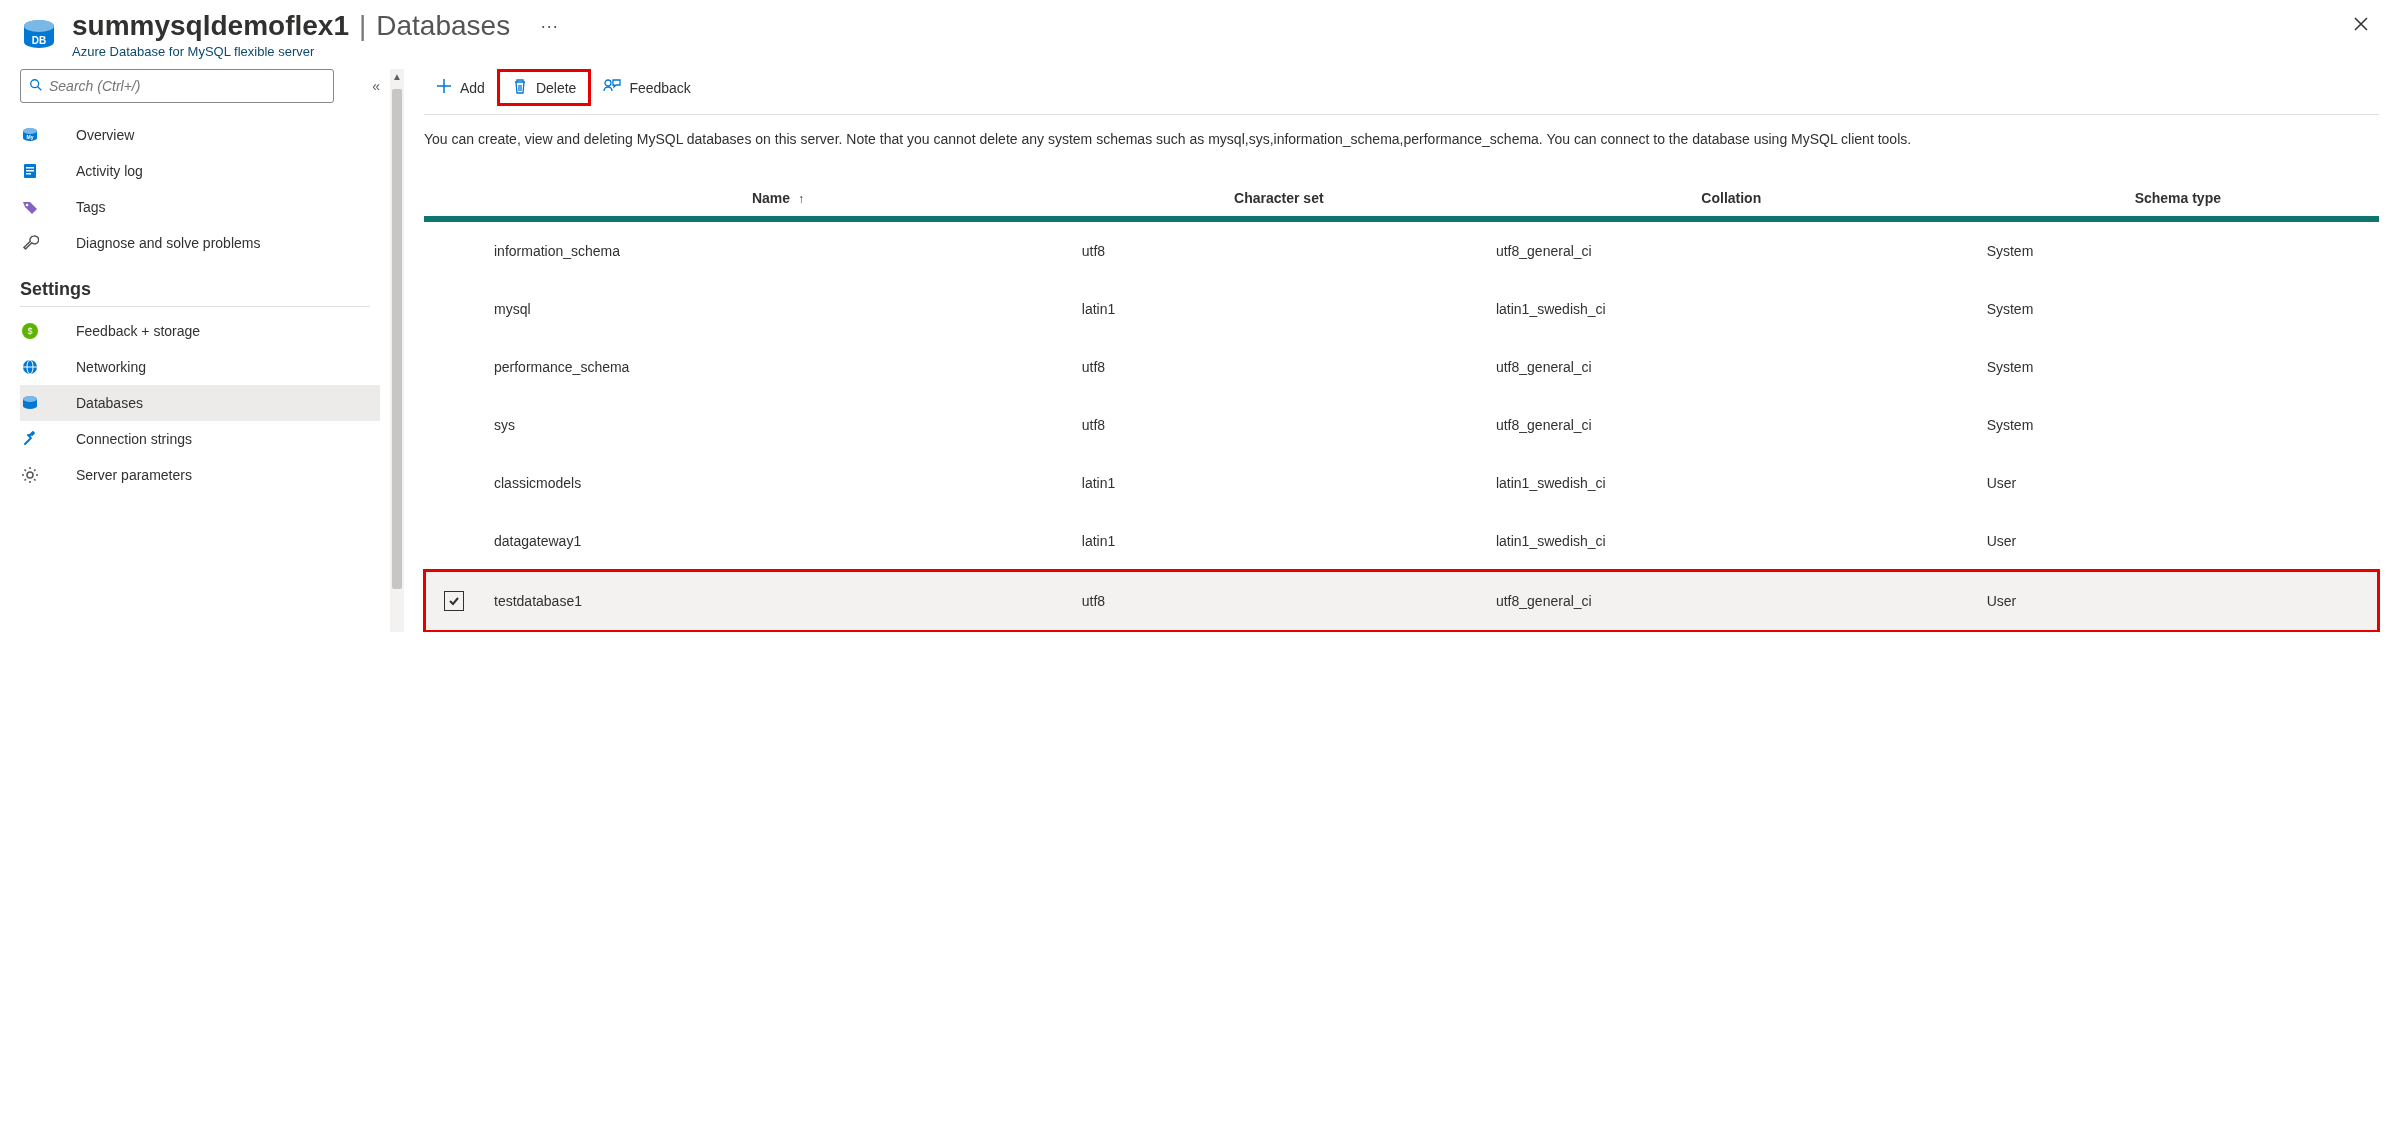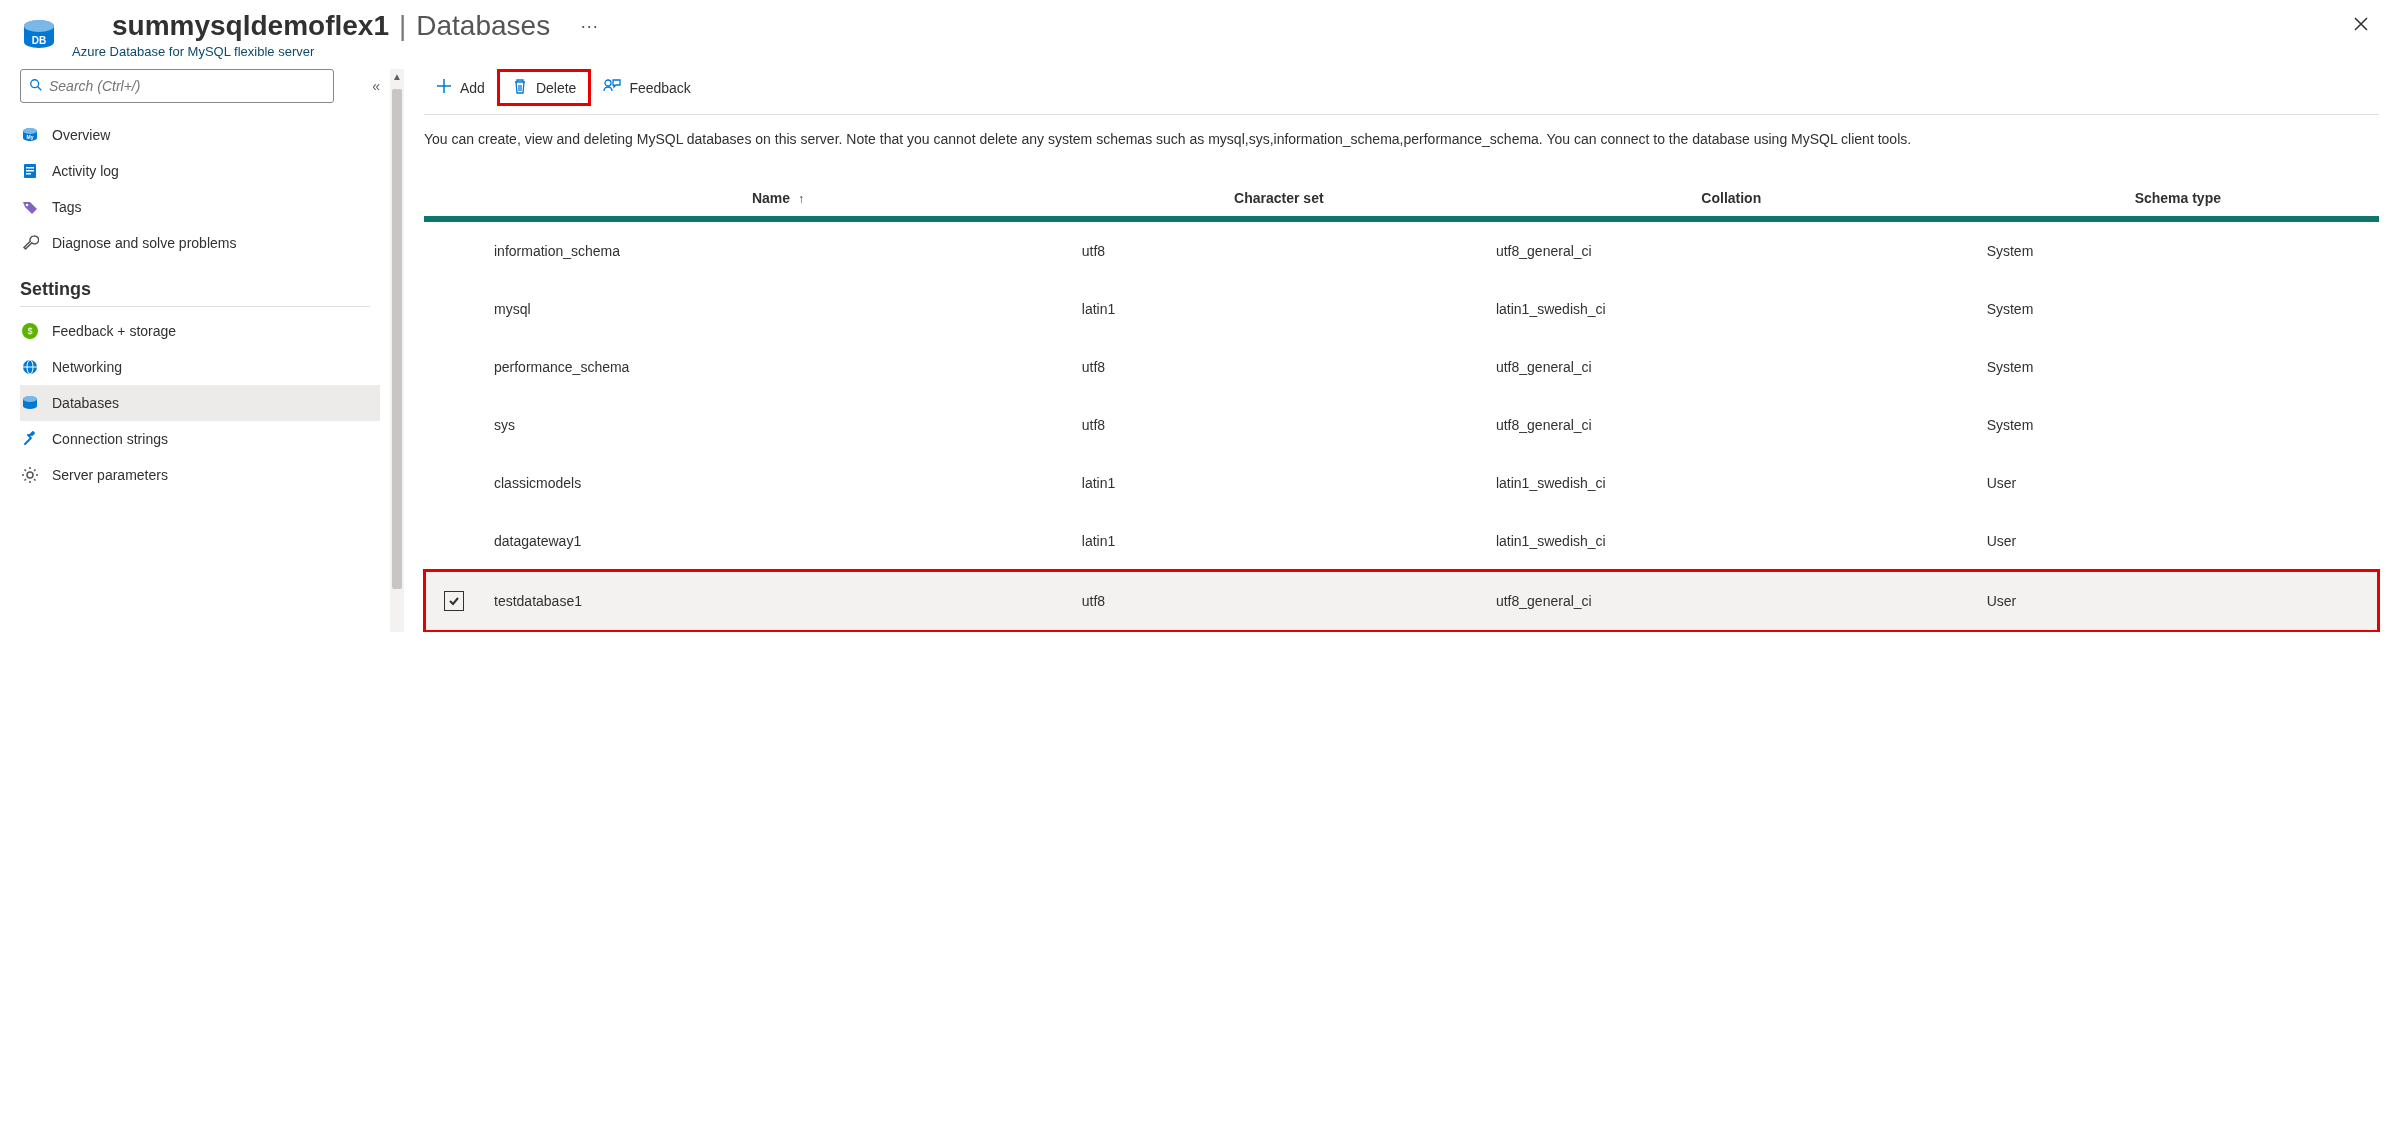--- a/index.html
+++ b/index.html
@@ -1,39 +1,39 @@
 <!DOCTYPE html>
 <html><head>
 <meta charset="utf-8">
 <style>
   * { box-sizing: border-box; margin: 0; padding: 0; }
   body { font-family: "Segoe UI", Arial, sans-serif; color: #323130; background: #fff; font-size: 14px; }
   .page-header { display: flex; align-items: flex-start; padding: 10px 20px; }
   .header-icon { width: 38px; height: 38px; margin-right: 14px; margin-top: 6px; flex-shrink: 0; }
   .header-titles { flex: 1; }
-  .title-line { font-size: 28px; font-weight: 400; color: #323130; display: flex; align-items: center; gap: 10px; margin-left: 40px; }
+  .title-line { font-size: 28px; font-weight: 400; color: #323130; display: flex; align-items: center; gap: 10px; }
   .title-bold { font-weight: 600; }
   .title-sep { color: #767676; }
   .title-sub { color: #555; }
   .subtitle { font-size: 13px; color: #0c4a6e; margin-top: 2px; }
   .more-btn { margin-left: 20px; color: #555; font-size: 18px; cursor: pointer; }
   .close-btn { font-size: 18px; color: #323130; cursor: pointer; padding: 6px 10px; }
   .body-row { display: flex; }
   .sidebar-col { width: 404px; flex-shrink: 0; display: flex; }
   .sidebar-inner { flex: 1; padding: 0 10px 0 20px; }
   .scroll-col { width: 14px; background: #f3f2f1; position: relative; }
   .scroll-thumb { position: absolute; top: 20px; left: 2px; width: 10px; height: 500px; background: #c8c6c4; border-radius: 2px; }
   .scroll-arrow { position: absolute; left: 2px; font-size: 10px; color: #605e5c; }
   .scroll-arrow.top { top: 2px; }
   .search-row { display: flex; align-items: center; margin-bottom: 14px; gap: 24px; }
   .search-box { flex: 1; display: flex; align-items: center; border: 1px solid #8a8886; border-radius: 3px; padding: 6px 8px; height: 34px; }
   .search-icon-svg { color: #0078d4; margin-right: 6px; }
   .search-input { border: none; outline: none; flex: 1; font-size: 14px; font-style: italic; color: #605e5c; }
   .collapse-btn { margin-left: 14px; color: #605e5c; cursor: pointer; font-size: 14px; }
-  .nav-item { display: flex; align-items: center; padding: 8px 6px 8px 0; font-size: 14px; cursor: pointer; }
+  .nav-item { display: flex; align-items: center; padding: 8px 6px 8px 0; font-size: 14px; cursor: pointer; gap: 24px; }
   .nav-item.selected { background: #edebe9; }
   .nav-icon { width: 20px; height: 20px; margin-right: 12px; display: inline-flex; align-items: center; justify-content: center; flex-shrink: 0; }
   .section-header { font-size: 18px; font-weight: 700; padding: 18px 0 6px 0; border-bottom: 1px solid #e1dfdd; margin-bottom: 6px; margin-right: 10px; }
   .main-col { flex: 1; padding: 0 20px; }
   .toolbar { display: flex; align-items: center; gap: 0; border-bottom: 1px solid #e1dfdd; padding-bottom: 8px; margin-bottom: 14px; }
   .toolbar-btn { display: inline-flex; align-items: center; background: none; border: none; font-size: 14px; color: #323130; padding: 6px 12px; cursor: pointer; gap: 8px; }
   .toolbar-btn .ticon { color: #0078d4; }
   .highlight-red { border: 3px solid #e60000; }
   .description { font-size: 14px; color: #323130; line-height: 1.5; margin-bottom: 30px; }
   .data-table { width: 100%; border-collapse: collapse; }

